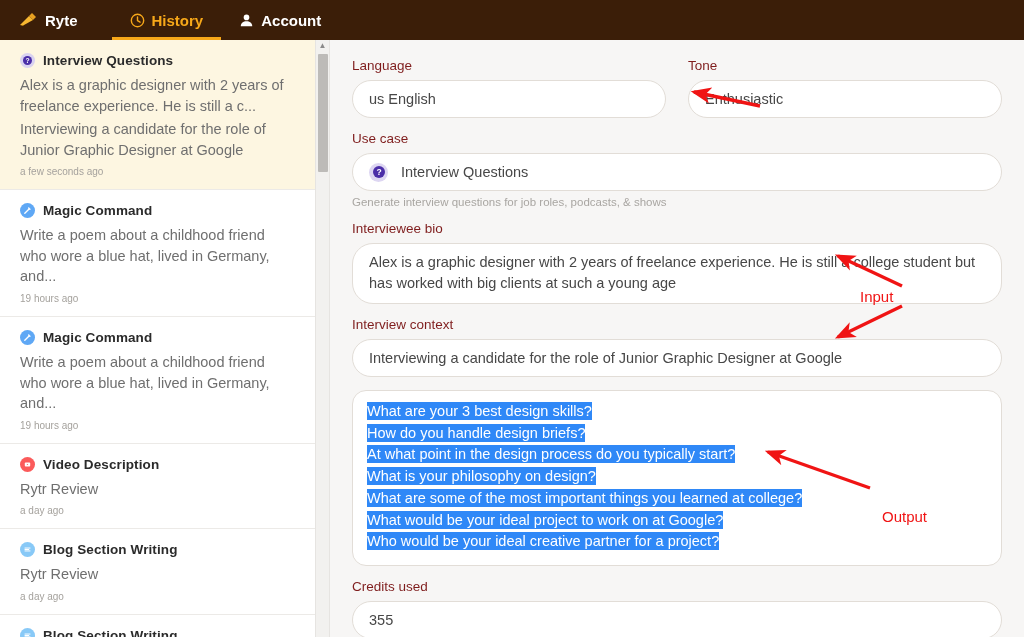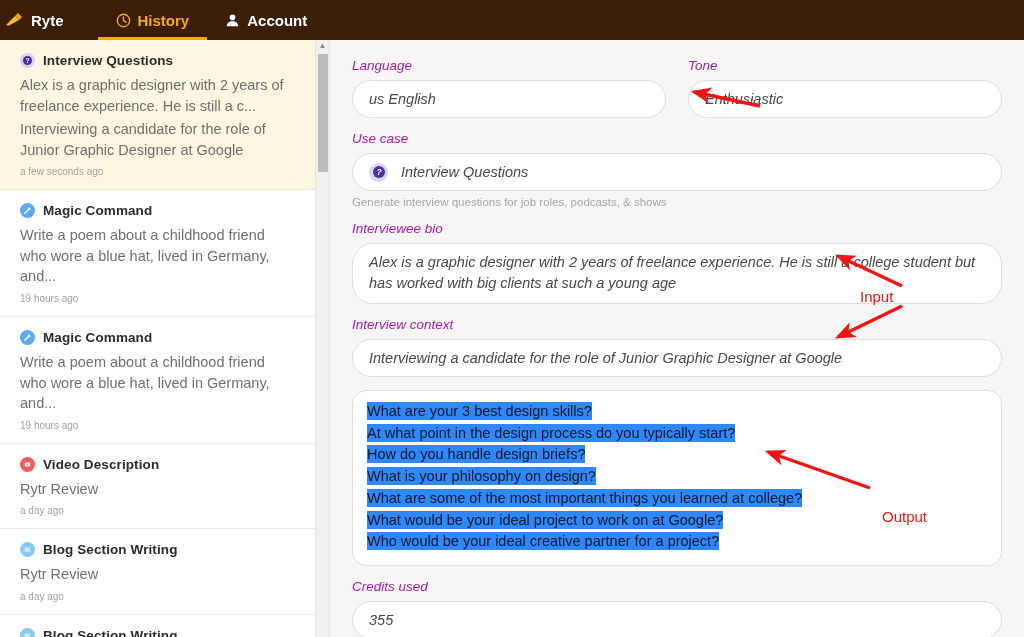--- a/index.html
+++ b/index.html
@@ -9,20 +9,21 @@
     background: #f7f6f5;
     overflow: hidden;
   }
   body { display: flex; flex-direction: column; }
 
   
   .topbar {
     height: 40px; flex: 0 0 40px;
     background: #3b1e08;
     display: flex; align-items: stretch;
+    padding-left: 14px;
     position: relative; z-index: 5;
   }
   .navitem {
     display: flex; align-items: center; gap: 7px;
     padding: 0 18px;
     color: #ffffff;
     font-size: 15px; font-weight: bold;
     position: relative;
     cursor: pointer;
     white-space: nowrap;
@@ -105,36 +106,34 @@
 
   
   .main {
     flex: 1 1 auto;
     background: #f7f6f5;
     padding: 18px 22px 0 22px;
     overflow: hidden;
     position: relative;
   }
   .fieldlabel {
-    font-size: 13.5px; color: #a21caf;
+    font-size: 13.5px; color: #7f1d1d;
     margin-bottom: 7px;
-    font-style: italic;
   }
   .row2 { display: flex; gap: 22px; }
   .col { flex: 1 1 0; min-width: 0; }
   .pill {
     background: #ffffff;
     border: 1px solid #e2ddd7;
     border-radius: 22px;
     min-height: 38px;
     display: flex; align-items: center;
     padding: 8px 16px;
     font-size: 14.5px; color: #474747;
     cursor: pointer;
-    font-style: italic;
   }
   .pill.tall { border-radius: 21px; align-items: flex-start; }
   .field-block { margin-bottom: 13px; }
   .usecase-inner { display: flex; align-items: center; gap: 13px; }
   .usecase-badge {
     width: 19px; height: 19px; border-radius: 50%;
     background: #ddd6f2;
     display: flex; align-items: center; justify-content: center;
     flex: 0 0 19px;
   }
@@ -150,21 +149,21 @@
     border: 1px solid #e2ddd7;
     border-radius: 14px;
     padding: 10px 14px 12px 14px;
   }
   .variant-line {
     font-size: 14.5px; line-height: 1.5;
     color: #474747;
     white-space: nowrap;
   }
   .variant-line > span {
-    background: #2f88f7; color: #0f172a;
+    background: #2f88f7; color: #ffffff;
     padding: 1px 0;
     box-decoration-break: clone;
     -webkit-box-decoration-break: clone;
   }
 
   
   .anno-layer {
     position: absolute; inset: 0;
     pointer-events: none;
   }
@@ -339,22 +338,22 @@
     </div>
 
     <div style="margin-bottom:13px;">
       <div class="fieldlabel">Interview context</div>
       <div class="pill">Interviewing a candidate for the role of Junior Graphic Designer at Google</div>
     </div>
 
     <div style="margin-bottom:13px;">
       <div class="variants-box">
         <div class="variant-line"><span>What are your 3 best design skills?</span></div>
+        <div class="variant-line"><span>How do you handle design briefs?</span></div>
         <div class="variant-line"><span>At what point in the design process do you typically start?</span></div>
-        <div class="variant-line"><span>How do you handle design briefs?</span></div>
         <div class="variant-line"><span>What is your philosophy on design?</span></div>
         <div class="variant-line"><span>What are some of the most important things you learned at college?</span></div>
         <div class="variant-line"><span>What would be your ideal project to work on at Google?</span></div>
         <div class="variant-line"><span>Who would be your ideal creative partner for a project?</span></div>
       </div>
     </div>
 
     <div>
       <div class="fieldlabel">Credits used</div>
       <div class="pill">355</div>

